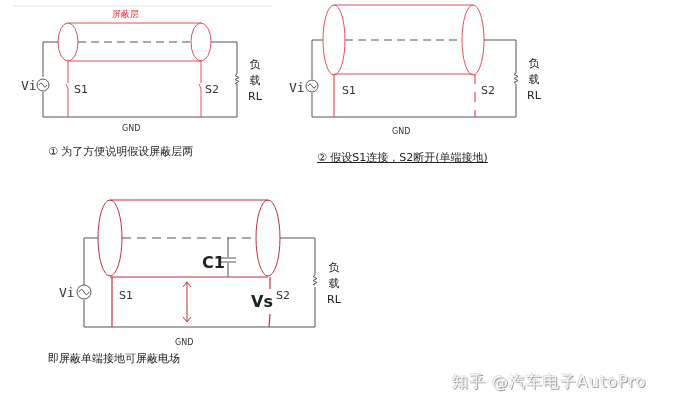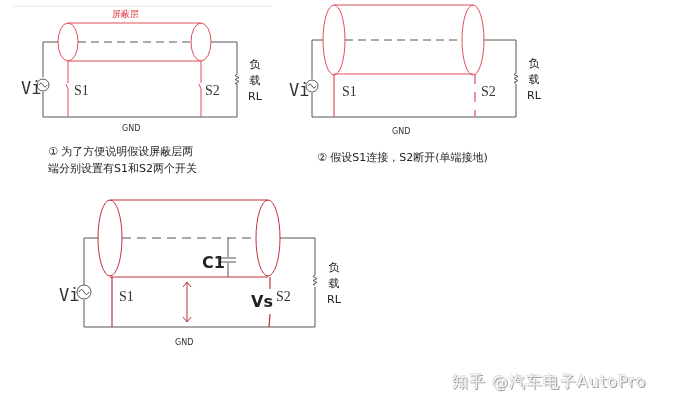--- a/index.html
+++ b/index.html
@@ -2,24 +2,24 @@
 <html><head>
 <meta charset="utf-8">
 <style>
   html, body { margin: 0; padding: 0; background: #ffffff; }
   body { width: 675px; height: 416px; position: relative; overflow: hidden;
          font-family: "DejaVu Sans", "Liberation Sans", sans-serif; }
   svg.diagram { position: absolute; left: 0; top: 0; }
   .txt { position: absolute; white-space: nowrap; color: #222; }
   .cap { font-size: 11px; line-height: 17px; color: #222; }
   .gnd { font-size: 8px; color: #333; }
-  .lbl { font-size: 14px; color: #333; font-family: Liberation Serif, serif; }
+  .lbl { font-size: 11px; color: #333; }
   .load { font-size: 11px; line-height: 16px; text-align: center; color: #222; }
   .load b { font-weight: normal; }
-  .vi { font-family: "DejaVu Sans Mono", "Liberation Mono", monospace; font-size: 17px; color:#333;text-align:right; }
+  .vi { font-family: "DejaVu Sans Mono", "Liberation Mono", monospace; font-size: 13px; color:#333;text-align:right; }
   .shield-title { font-size: 9px; color: #e0303a; text-align: right; }
   .bold { font-weight: bold; font-size: 16px; color: #222; }
   .watermark { position: absolute; left: 452px; top: 372px; font-size: 16px;
                color: #f4f4f4; text-shadow: 1px 1px 0 #999, -1px -1px 0 #ddd; letter-spacing: 1px; }
 </style>
 </head>
 <body>
 
 <svg class="diagram" width="675" height="416" viewBox="0 0 675 416">
 
@@ -123,41 +123,41 @@
 <div class="txt lbl" style="left:74px; top:83px;">S1</div>
 <div class="txt lbl" style="left:205px; top:83px;">S2</div>
 <div class="txt load" style="left:248px; top:57px;">
   <div>负</div>
   <div>载</div>
   <div><b>RL</b></div>
 </div>
 <div class="txt gnd" style="left:122px; top:124px;">GND</div>
 <div class="txt cap" style="left:48px; top:143px;">
   <div>① 为了方便说明假设屏蔽层两</div>
-  <div>端分别设置有S1和S2两个开关</div>
 </div>
 
 <div class="txt vi" style="left:289px; top:80px;">Vi</div>
 <div class="txt lbl" style="left:342px; top:84px;">S1</div>
 <div class="txt lbl" style="left:481px; top:84px;">S2</div>
 <div class="txt load" style="left:527px; top:56px;">
   <div>负</div>
   <div>载</div>
   <div><b>RL</b></div>
 </div>
 <div class="txt gnd" style="left:392px; top:127px;">GND</div>
-<div class="txt cap" style="left:317px; top:149px;">② 假设S1连接，S2断开(单端接地)</div>
+<div class="txt cap" style="left:317px; top:149px;text-decoration:underline;">② 假设S1连接，S2断开(单端接地)</div>
 
 <div class="txt vi" style="left:59px; top:285px;">Vi</div>
 <div class="txt lbl" style="left:119px; top:289px;">S1</div>
 <div class="txt lbl" style="left:276px; top:289px;">S2</div>
 <div class="txt bold" style="left:202px; top:253px;">C1</div>
 <div class="txt bold" style="left:203px; top:292px;margin-left:48px;">Vs</div>
 <div class="txt load" style="left:327px; top:260px;">
   <div>负</div>
   <div>载</div>
   <div><b>RL</b></div>
 </div>
 <div class="txt gnd" style="left:175px; top:338px;">GND</div>
 <div class="txt cap" style="left:48px; top:350px;">
+  <div>即屏蔽单端接地可屏蔽电场</div>
 </div>
 
 <div class="watermark">知乎 @汽车电子AutoPro</div>
 
 </body></html>

